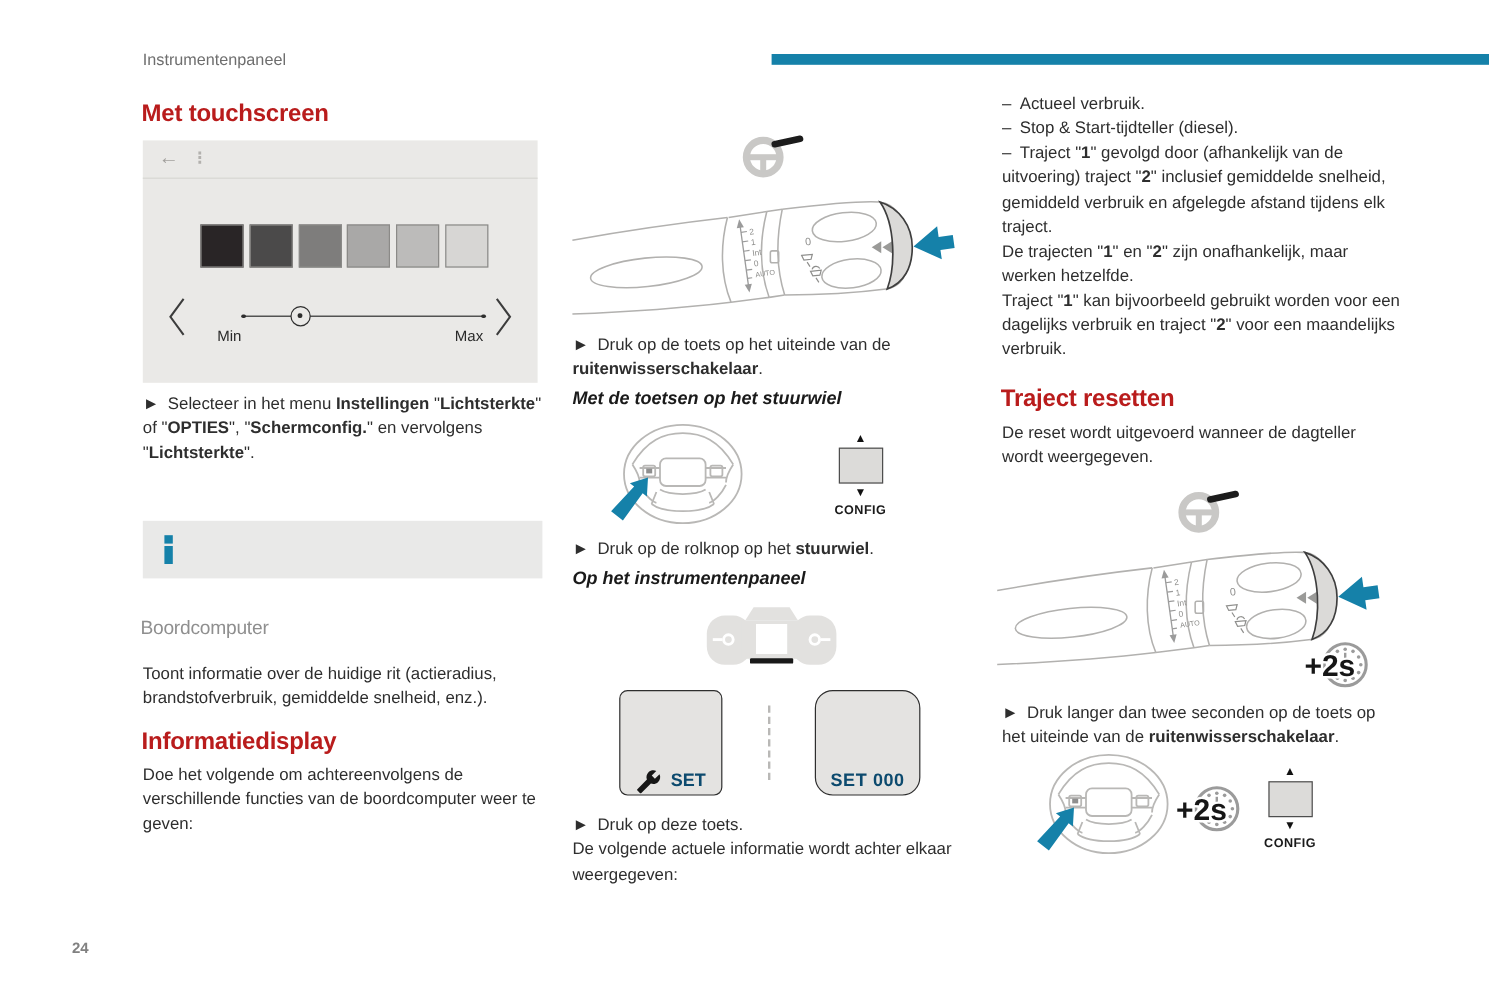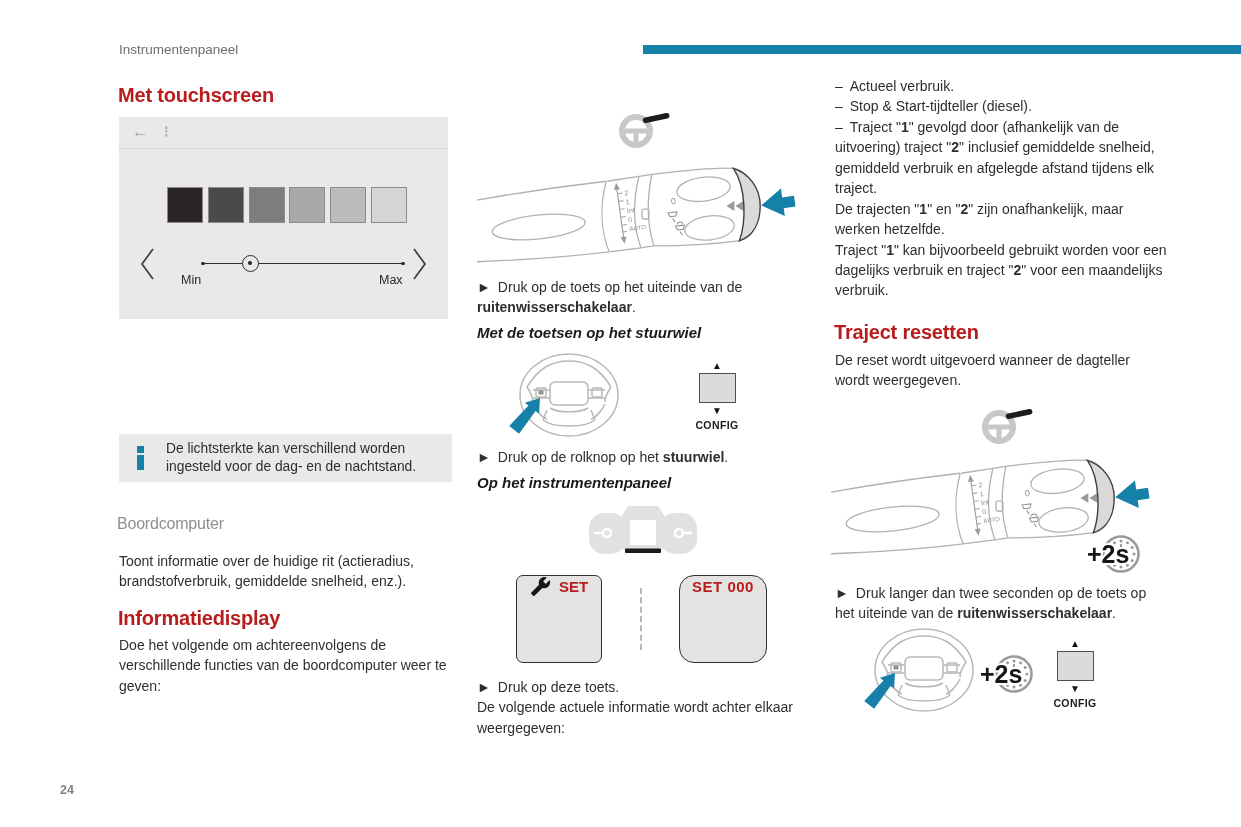--- a/index.html
+++ b/index.html
@@ -46,22 +46,22 @@
   .infobox p { margin-left:22px; font-size:13.8px; line-height:1.34; width:270px; }
 
   
   .config { position:absolute; width:60px; text-align:center; }
   .tri { font-size:10px; line-height:11px; color:#111; }
   .config-key { width:37px; height:30px; background:#dcdbd9; border:1.6px solid #4e4e4e; margin:2px auto; }
   .config-label { font-size:10.5px; font-weight:bold; letter-spacing:0.4px; color:#1a1a1a; margin-top:2px; }
 
   
   .set-btn { position:absolute; height:88px; background:#e4e3e1; border:1.8px solid #2e2e2e; border-radius:7px;
-    display:flex; align-items:flex-start; justify-content:center; gap:8px;
-    font-weight:bold; font-size:15px; color:#b91c1c; }
+    display:flex; align-items:flex-end; justify-content:center; gap:8px;
+    font-weight:bold; font-size:15px; color:#0c4a6e; }
   .set-divider { position:absolute; border-left:2.5px dashed #b9b8b6; }
 
   svg { display:block; font-family:inherit; overflow:visible; }
   svg text { font-family:inherit; }
 </style>
 </head>
 <body>
 
 <div class="abs hdr-label" style="left:119px; top:40px;">Instrumentenpaneel</div>
 <div class="abs hdr-bar" style="left:643px; top:45px; width:598px; height:9px;"></div>
@@ -89,28 +89,28 @@
   </svg>
   <div class="slider-line"></div>
   <div class="slider-dot" style="left:82px; top:144.5px;"></div>
   <div class="slider-dot" style="left:282px; top:144.5px;"></div>
   <div class="slider-knob"></div>
   <div class="screen-label" style="left:62px; top:154px;">Min</div>
   <div class="screen-label" style="left:260px; top:154px;">Max</div>
 </div>
 
 <div class="abs" style="left:119px; top:326px; width:340px;">
+  <p><span>► Selecteer in het menu </span><span class="b">Instellingen</span><span> "</span><span class="b">Lichtsterkte</span><span>" of "</span><span class="b">OPTIES</span><span>", "</span><span class="b">Schermconfig.</span><span>" en vervolgens "</span><span class="b">Lichtsterkte</span><span>".</span></p>
 </div>
 
 <div class="abs infobox" style="left:119px; top:434px; width:333px; height:48px;">
   <div class="i-icon">
       <div class="i-dot"></div>
       <div class="i-bar"></div>
     </div>
-  <p>De lichtsterkte kan verschillend worden ingesteld voor de dag- en de nachtstand.</p>
 </div>
 
 <div class="abs h-gray" style="left:117px; top:512px;">Boordcomputer</div>
 <p class="abs" style="left:119px; top:551px; width:340px;">Toont informatie over de huidige rit (actieradius, brandstofverbruik, gemiddelde snelheid, enz.).</p>
 
 <div class="abs h-lg" style="left:118px; top:604px;">Informatiedisplay</div>
 <p class="abs" style="left:119px; top:635px; width:340px;">Doe het volgende om achtereenvolgens de verschillende functies van de boordcomputer weer te geven:</p>
 
 <div class="abs pagenum" style="left:60px; top:781px;">24</div>
 

